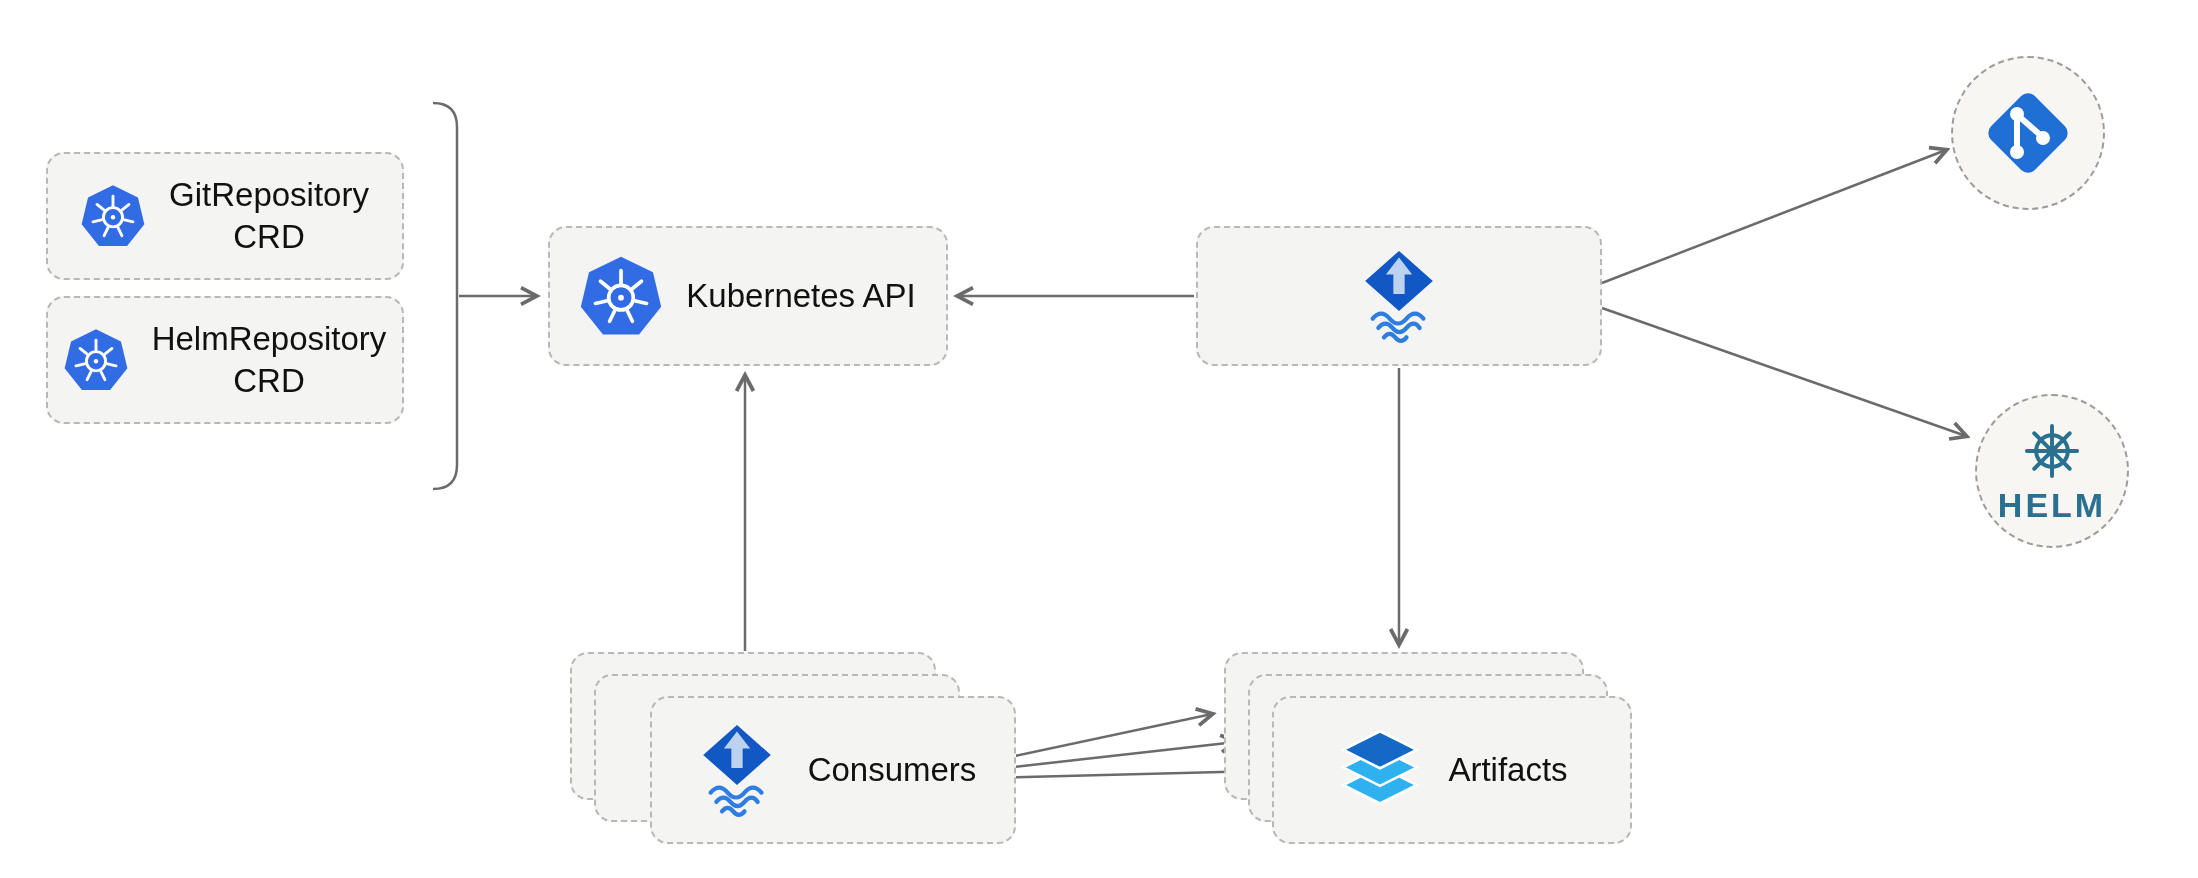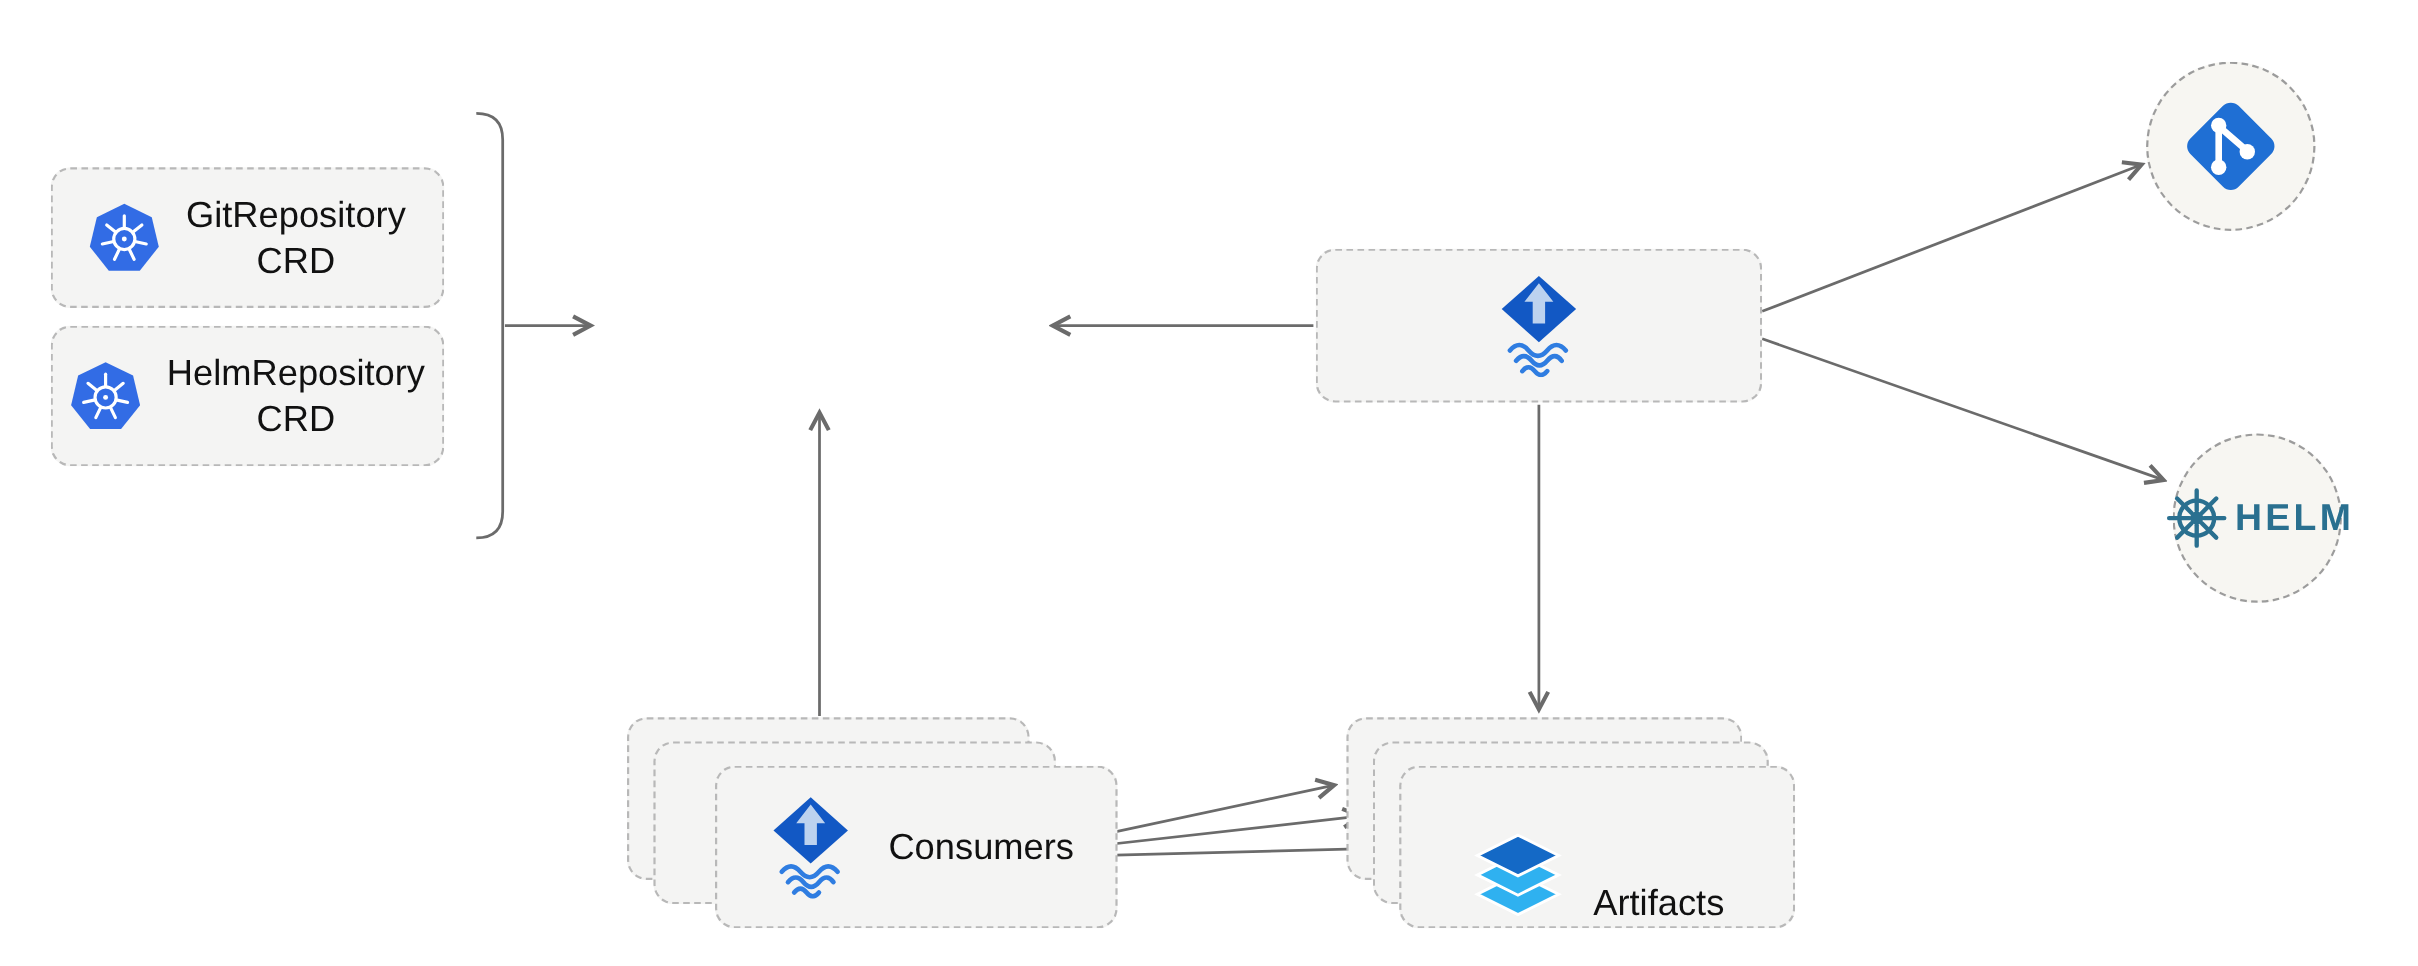--- a/index.html
+++ b/index.html
@@ -39,21 +39,21 @@
   .label {
     font-size: 33px;
     color: #111111;
     text-align: center;
     white-space: pre-line;
     line-height: 1.28;
   }
   .circle {
     position: absolute;
     display: flex;
-    flex-direction: row;
+    flex-direction: column;
     align-items: center;
     justify-content: center;
     gap: 2px;
     background: #f7f6f2;
     border: 2.5px dashed #9c9c9c;
     border-radius: 50%;
     z-index: 3;
   }
   .icon { display: flex; align-items: center; justify-content: center; }
   .icon svg { display: block; }
@@ -132,20 +132,39 @@
           <line x1="33.4" y1="55.8" x2="18.8" y2="59.1"></line>
           <line x1="36.7" y1="41.4" x2="25" y2="32"></line>
         </g>
         <circle cx="50" cy="52" r="3.5" fill="#ffffff"></circle>
       </svg>
     </span>
     <span class="label">HelmRepository
 CRD</span>
   </div>
 
+  <div class="node" style="left:548px; top:226px; width:400px; height:140px;">
+    <span class="icon">
+      <svg width="82" height="82" viewBox="0 0 100 100">
+        <polygon points="50,2 89,21 99,63 72,97 28,97 1,63 11,21" fill="#326ce5"></polygon>
+        <g stroke="#ffffff" stroke-width="4.5" fill="none" stroke-linecap="round">
+          <circle cx="50" cy="52" r="15"></circle>
+          <line x1="50" y1="35" x2="50" y2="19"></line>
+          <line x1="63.3" y1="41.4" x2="75" y2="32"></line>
+          <line x1="66.6" y1="55.8" x2="81.2" y2="59.1"></line>
+          <line x1="57.4" y1="67.3" x2="63.9" y2="80.8"></line>
+          <line x1="42.6" y1="67.3" x2="36.1" y2="80.8"></line>
+          <line x1="33.4" y1="55.8" x2="18.8" y2="59.1"></line>
+          <line x1="36.7" y1="41.4" x2="25" y2="32"></line>
+        </g>
+        <circle cx="50" cy="52" r="3.5" fill="#ffffff"></circle>
+      </svg>
+    </span>
+    <span class="label">Kubernetes API</span>
+  </div>
 
   <div class="node" style="left:1196px; top:226px; width:406px; height:140px;">
     <span class="icon">
       <svg width="94" height="94" viewBox="0 0 100 100">
         <polygon points="50,2 86,34 50,66 14,34" fill="#1258c4"></polygon>
         <polygon points="50,9 64,27 56,27 56,48 44,48 44,27 36,27" fill="#bcd2ef"></polygon>
         <g stroke="#2f7de1" stroke-width="4.5" fill="none" stroke-linecap="round">
           <path d="M22,74 c6,-7 12,-7 18,0 c6,7 12,7 18,0 c6,-7 12,-7 18,0"></path>
           <path d="M28,84 c5,-6 10,-6 15,0 c5,6 10,6 15,0 c5,-6 10,-6 14,0"></path>
           <path d="M34,94 c4,-5 8,-5 12,0 c4,5 8,5 12,0"></path>
@@ -168,21 +187,21 @@
           <path d="M34,94 c4,-5 8,-5 12,0 c4,5 8,5 12,0"></path>
         </g>
       </svg>
     </span>
     <span class="label">Consumers</span>
   </div>
 
   <div class="ghost" style="left:1224px; top:652px; width:360px; height:148px;"></div>
   <div class="ghost" style="left:1248px; top:674px; width:360px; height:148px;"></div>
 
-  <div class="node" style="left:1272px; top:696px; width:360px; height:148px;align-items:flex-end;">
+  <div class="node" style="left:1272px; top:696px; width:360px; height:148px;">
     <span class="icon">
       <svg width="88" height="88" viewBox="0 0 100 100">
         <polygon points="50,46 92,67 50,88 8,67" fill="#2fb1f0" stroke="#ffffff" stroke-width="3"></polygon>
         <polygon points="50,26 92,47 50,68 8,47" fill="#2fb1f0" stroke="#ffffff" stroke-width="3"></polygon>
         <polygon points="50,6 92,27 50,48 8,27" fill="#1469c6" stroke="#ffffff" stroke-width="3"></polygon>
       </svg>
     </span>
     <span class="label">Artifacts</span>
   </div>
 

